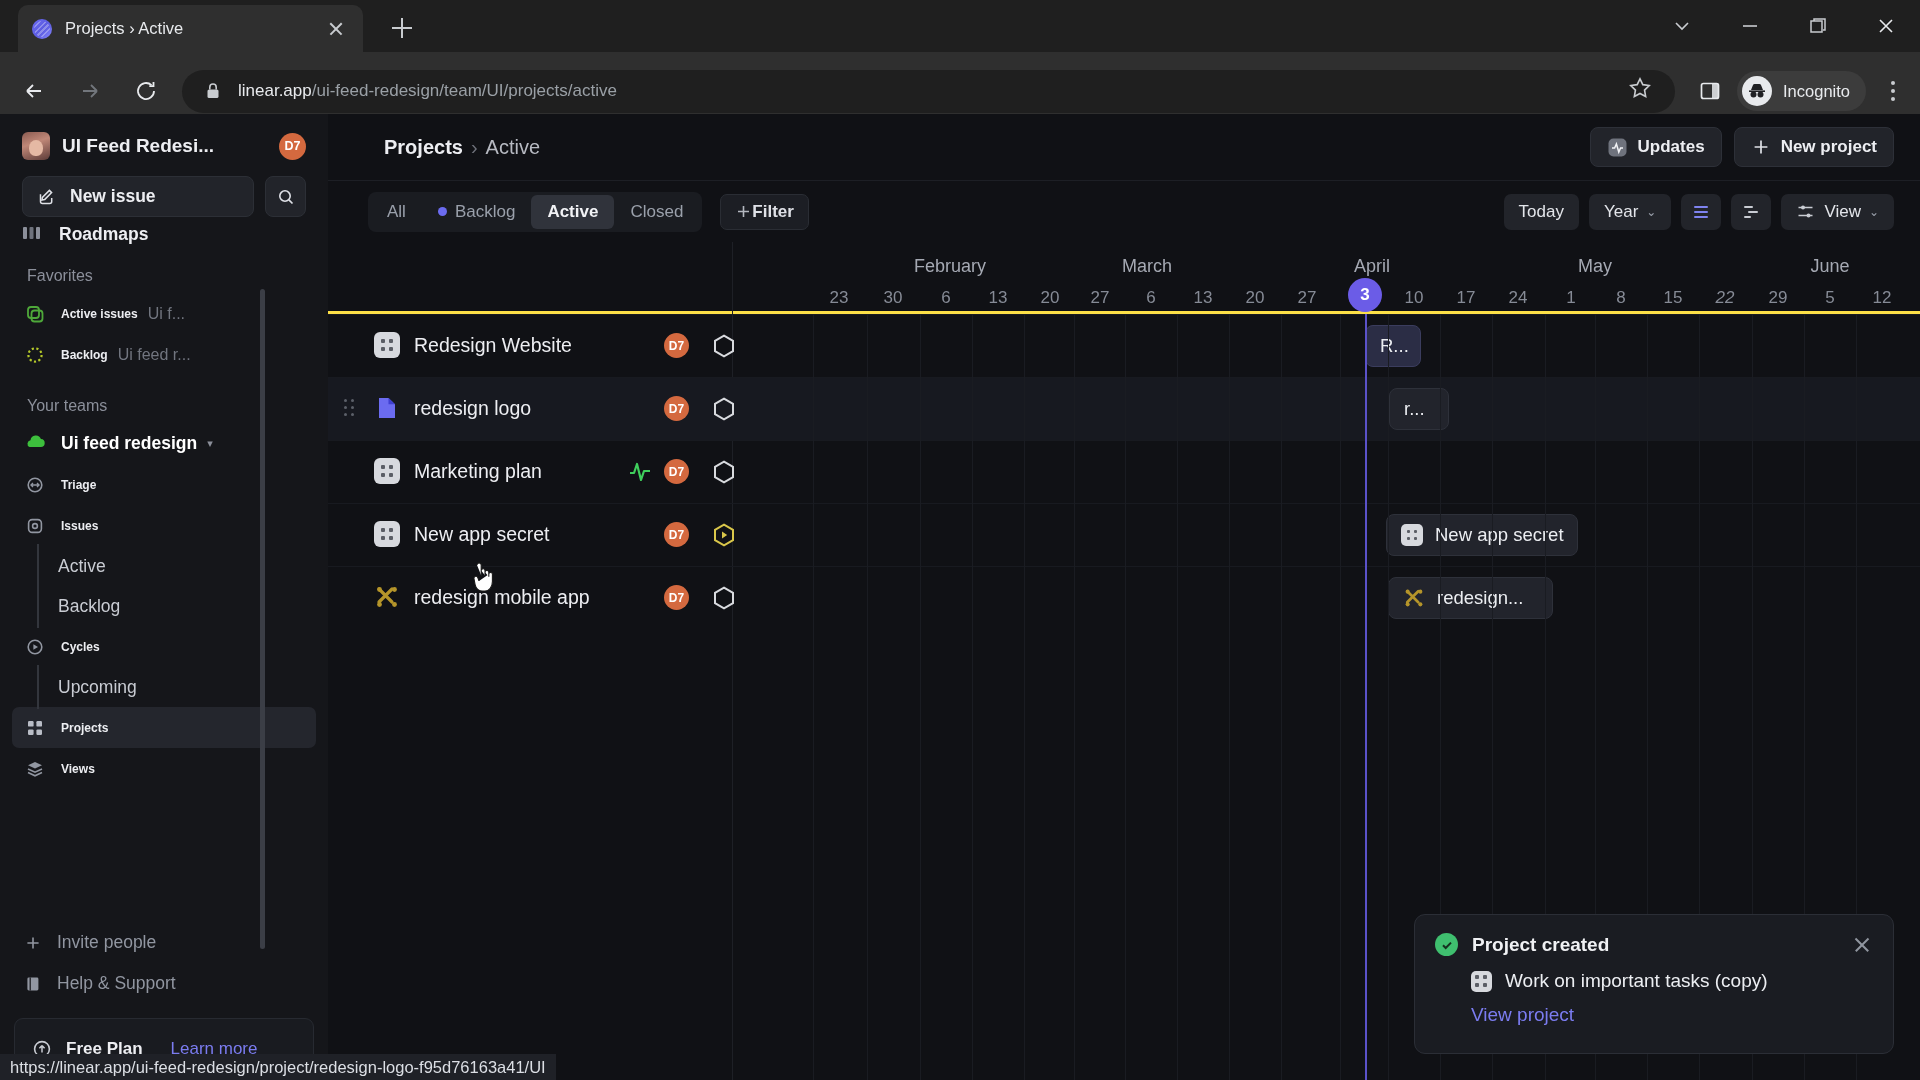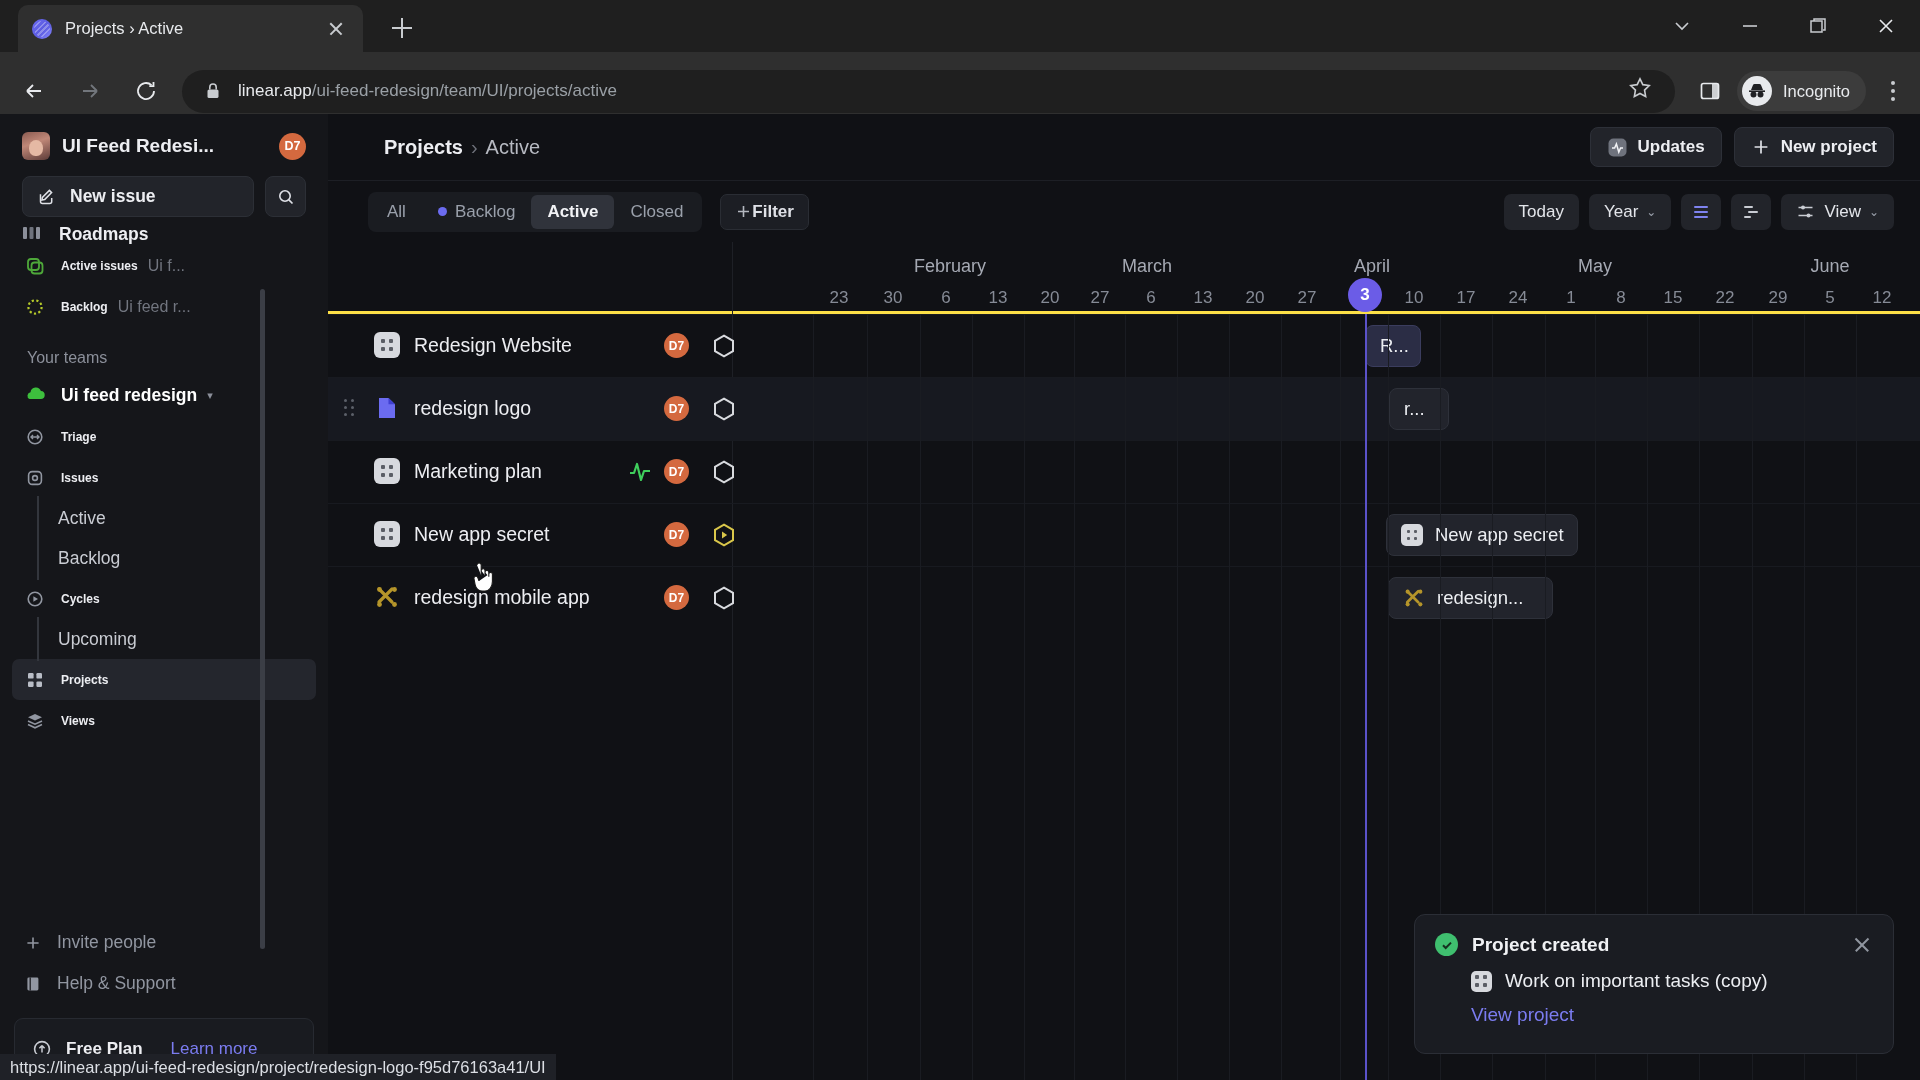--- a/index.html
+++ b/index.html
@@ -406,20 +406,21 @@
         <div class="sb-roadmaps">
           <svg width="20" height="14" viewBox="0 0 20 14">
             <rect x="1" y="0" width="4" height="12" rx="1" fill="#8b8f9a"></rect>
             <rect x="7.5" y="0" width="4" height="12" rx="1" fill="#6e727c"></rect>
             <rect x="14" y="0" width="4" height="12" rx="1" fill="#8b8f9a"></rect>
           </svg>
           <span>Roadmaps</span>
         </div>
       </div>
 
+      <div class="sb-section">Favorites</div>
 
       <div class="sb-item">
         <div class="sb-ico">
           <svg width="20" height="20" viewBox="0 0 20 20">
             <rect x="3" y="3" width="11" height="11" rx="3" stroke="#4ea83a" stroke-width="1.8" fill="none"></rect>
             <rect x="6.5" y="6.5" width="11" height="11" rx="3" stroke="#4ea83a" stroke-width="1.8" fill="none"></rect>
           </svg>
         </div>
         <div class="sb-lbl">Active issues</div>
         <div class="sb-sub">Ui f...</div>
@@ -637,21 +638,21 @@
             <div class="tick" style="left: 875px;">13</div>
             <div class="tick" style="left: 927px;">20</div>
             <div class="tick" style="left: 979px;">27</div>
             <div class="tick today" style="left: 1038px;">3</div>
             <div class="tick" style="left: 1086px;">10</div>
             <div class="tick" style="left: 1138px;">17</div>
             <div class="tick" style="left: 1190px;">24</div>
             <div class="tick" style="left: 1243px;">1</div>
             <div class="tick" style="left: 1293px;">8</div>
             <div class="tick" style="left: 1345px;">15</div>
-            <div class="tick" style="left: 1397px;">22</div>
+            <div class="tick" style="left: 1397px; font-style: italic;">22</div>
             <div class="tick" style="left: 1450px;">29</div>
             <div class="tick" style="left: 1502px;">5</div>
             <div class="tick" style="left: 1554px;">12</div>
           </div>
         <div class="tl-divider"></div>
         <div class="rows" id="rows">
             <div class="row" style="top: 0px;">
               <div class="rsep"></div>
               <div class="p-ico" style="width: 26px; height: 26px; border-radius: 6px; position: absolute; flex: 0 0 auto; background: rgb(215, 217, 222); left: 46px; top: 18px;">
                 <i style="position: absolute; border-radius: 1px; background: rgb(91, 94, 102); width: 4.03px; height: 4.03px; left: 6.5px; top: 6.5px;"></i>

